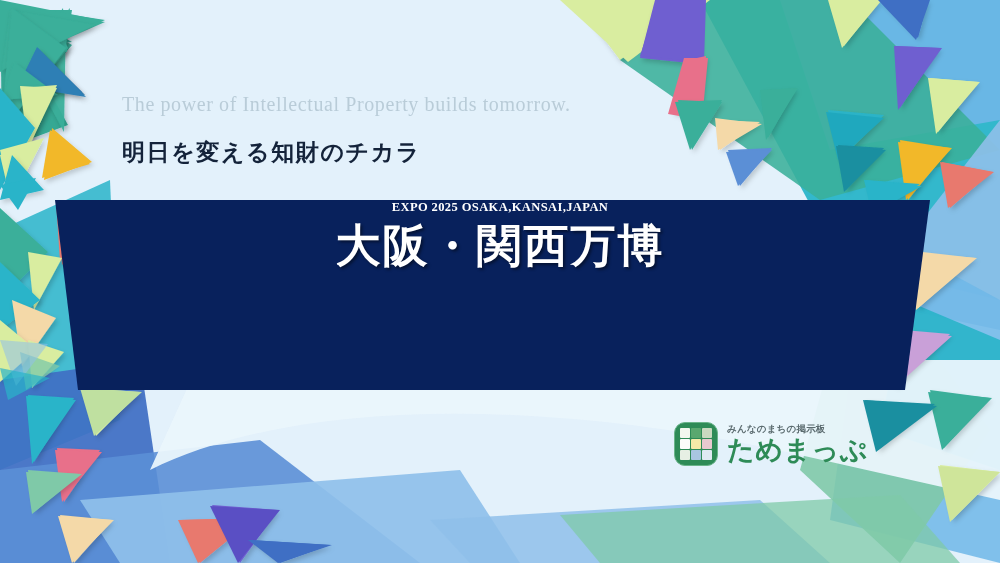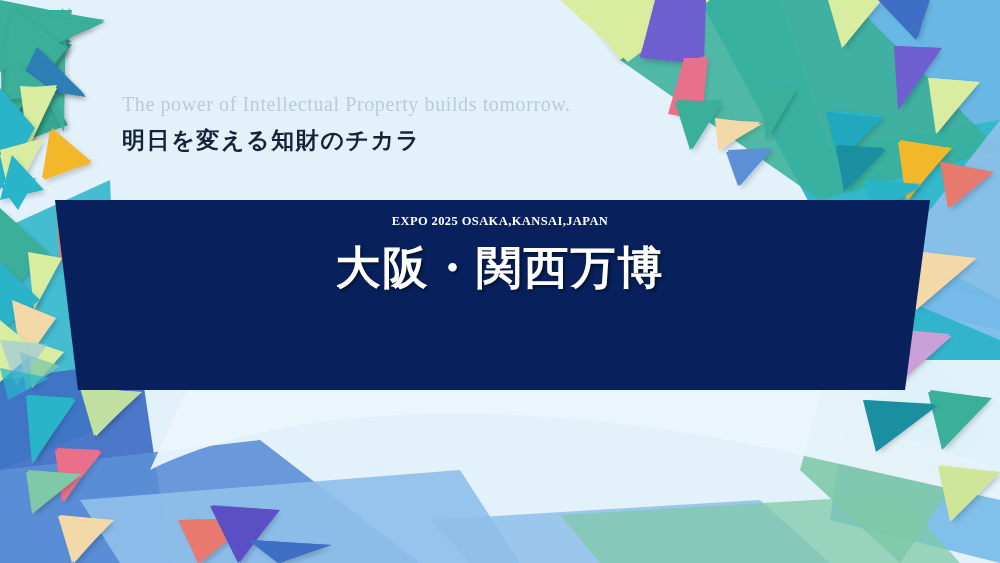--- a/index.html
+++ b/index.html
@@ -28,53 +28,52 @@
     white-space:nowrap;
     line-height:1.25;
   }
   .tagline-ja {
     font-family:"DejaVu Serif", serif;
     font-weight:bold;
     font-size:23px;
     letter-spacing:1.6px;
     color:#14233a;
     white-space:nowrap;
-    margin-top:8px;
+    margin-top:20px;
     line-height:1.3;
   }
 
   
   #bannersvg {
     position:absolute; left:0; top:0; width:1000px; height:563px; z-index:15;
     pointer-events:none;
   }
   .banner-content {
     position:absolute; left:0; top:200px; width:1000px; height:192px;
     z-index:18;
     display:flex; flex-direction:column; align-items:center;
     justify-content:flex-start;
-    padding-top:14px;
   }
   .banner-eyebrow {
     font-family:"Liberation Serif", serif;
     font-size:12.5px;
     font-weight:bold;
     letter-spacing:0.4px;
     color:#ffffff;
     white-space:nowrap;
   }
   .banner-title {
     font-family:"DejaVu Serif", serif;
     font-weight:bold;
     color:#ffffff;
     text-align:center;
     font-size:45px;
     line-height:1.22;
     letter-spacing:2px;
-    margin-top:12px;
+    margin-top:4px;
     text-shadow:2px 2px 3px rgba(0,0,0,0.45);
     white-space:nowrap;
   }
   .banner-title .l2 { letter-spacing:1px; }
 
   
   .logo {
     position:absolute; left:674px; top:422px;
     z-index:22;
     display:flex; align-items:center; gap:9px;
@@ -290,14 +289,31 @@
     <polygon points="55,200 930,200 905,390 78,390" fill="#08215c"></polygon>
   </svg>
 
   <div class="banner-content">
     <div class="banner-eyebrow">EXPO 2025 OSAKA,KANSAI,JAPAN</div>
     <div class="banner-title">
       <div class="l1">大阪・関西万博</div>
     </div>
   </div>
 
+  <div class="logo">
+    <div class="logo-mark">
+      <i style="background:#f2f7ee"></i>
+      <i style="background:#5aa86f"></i>
+      <i style="background:#c9d9c0"></i>
+      <i style="background:#fdfdfb"></i>
+      <i style="background:#f4e9a8"></i>
+      <i style="background:#e8c9cf"></i>
+      <i style="background:#e6efe4"></i>
+      <i style="background:#a8c6e0"></i>
+      <i style="background:#dfe9f2"></i>
+    </div>
+    <div class="logo-text">
+      <div class="logo-sub">みんなのまちの掲示板</div>
+      <div class="logo-name">ためまっぷ</div>
+    </div>
+  </div>
 
 </div>
 
 </body></html>

